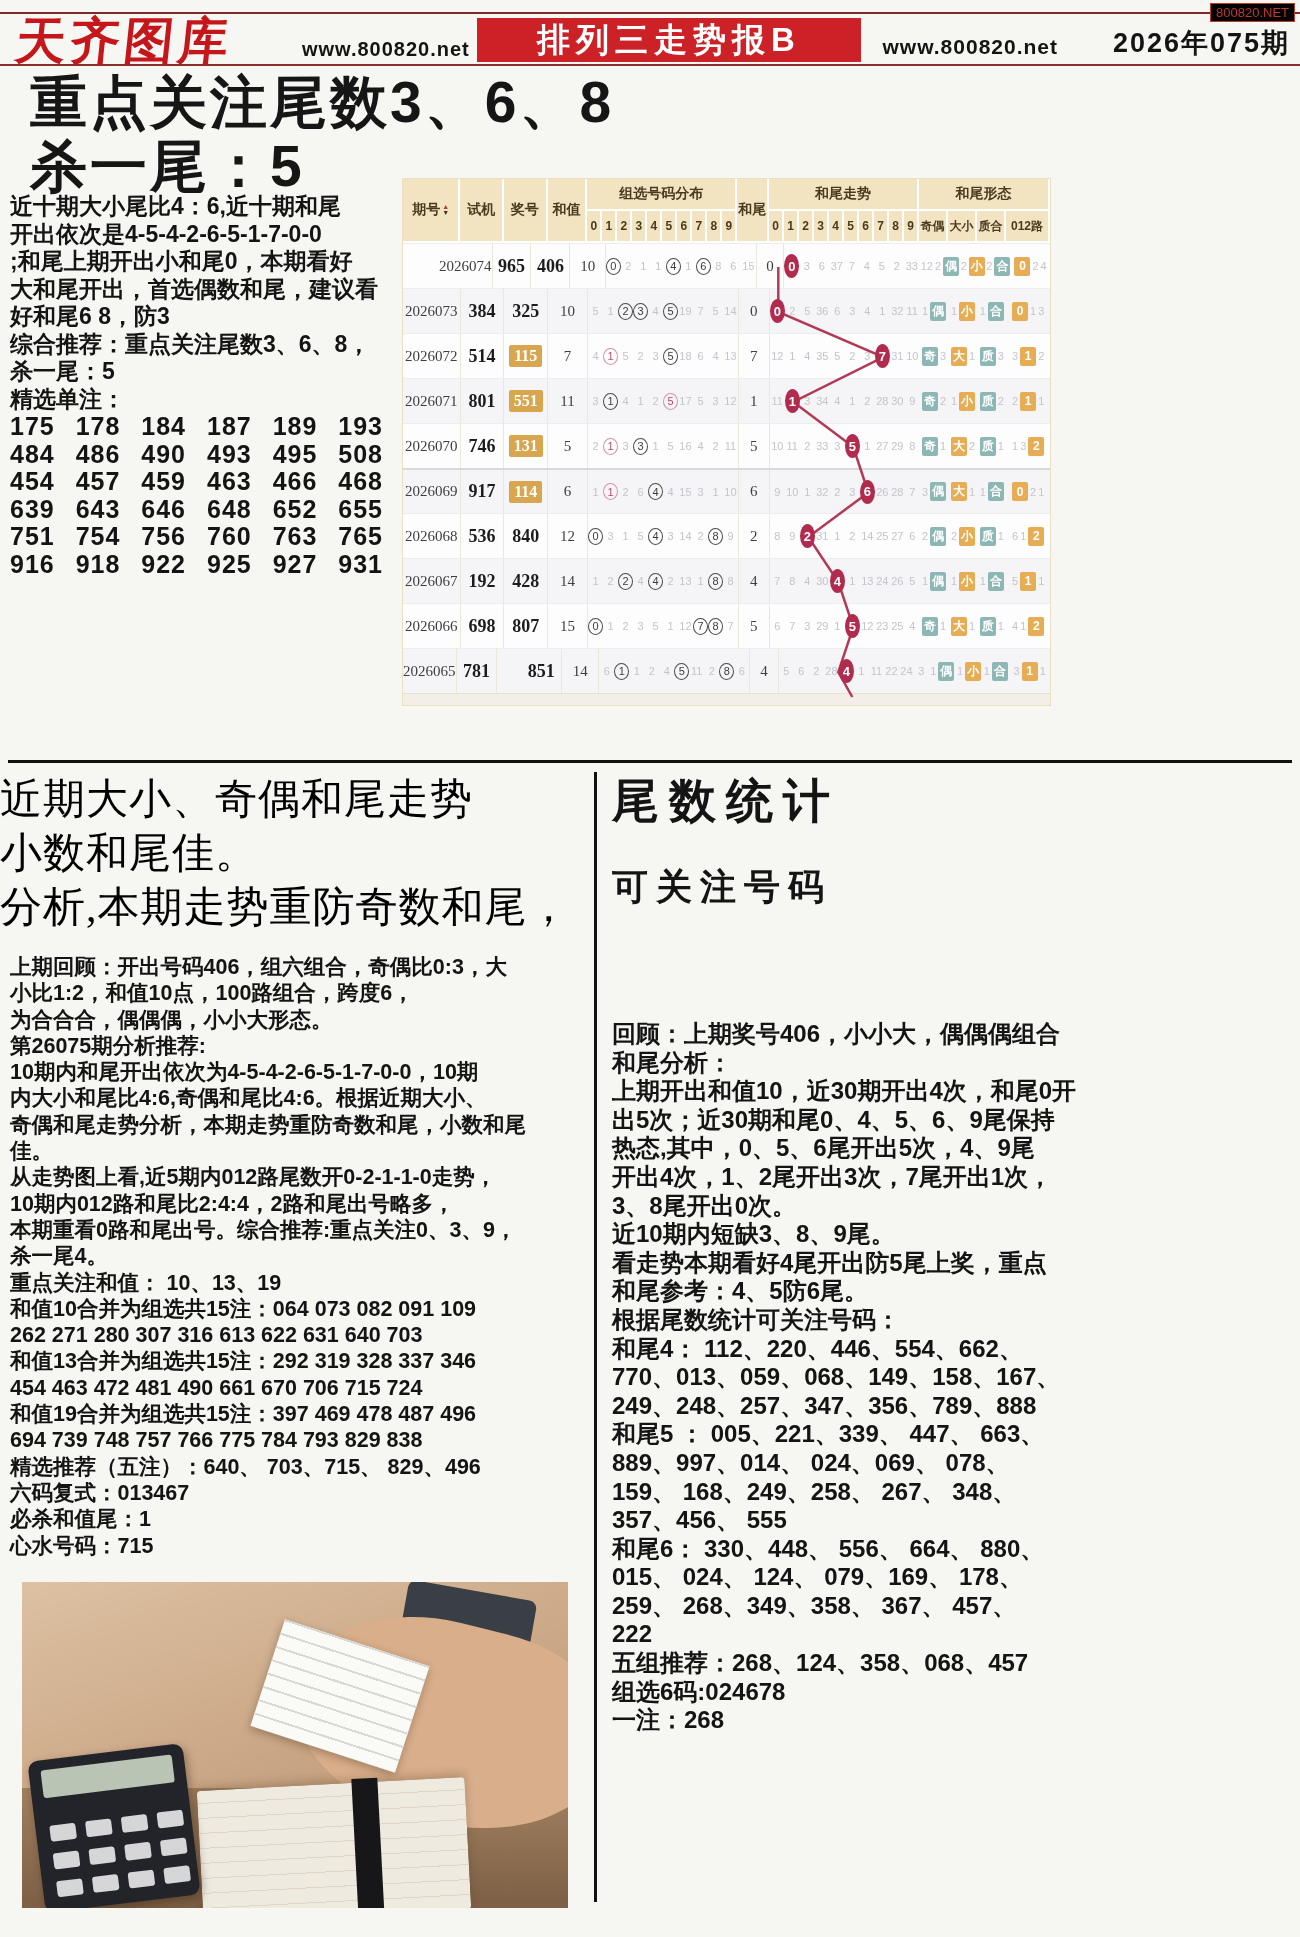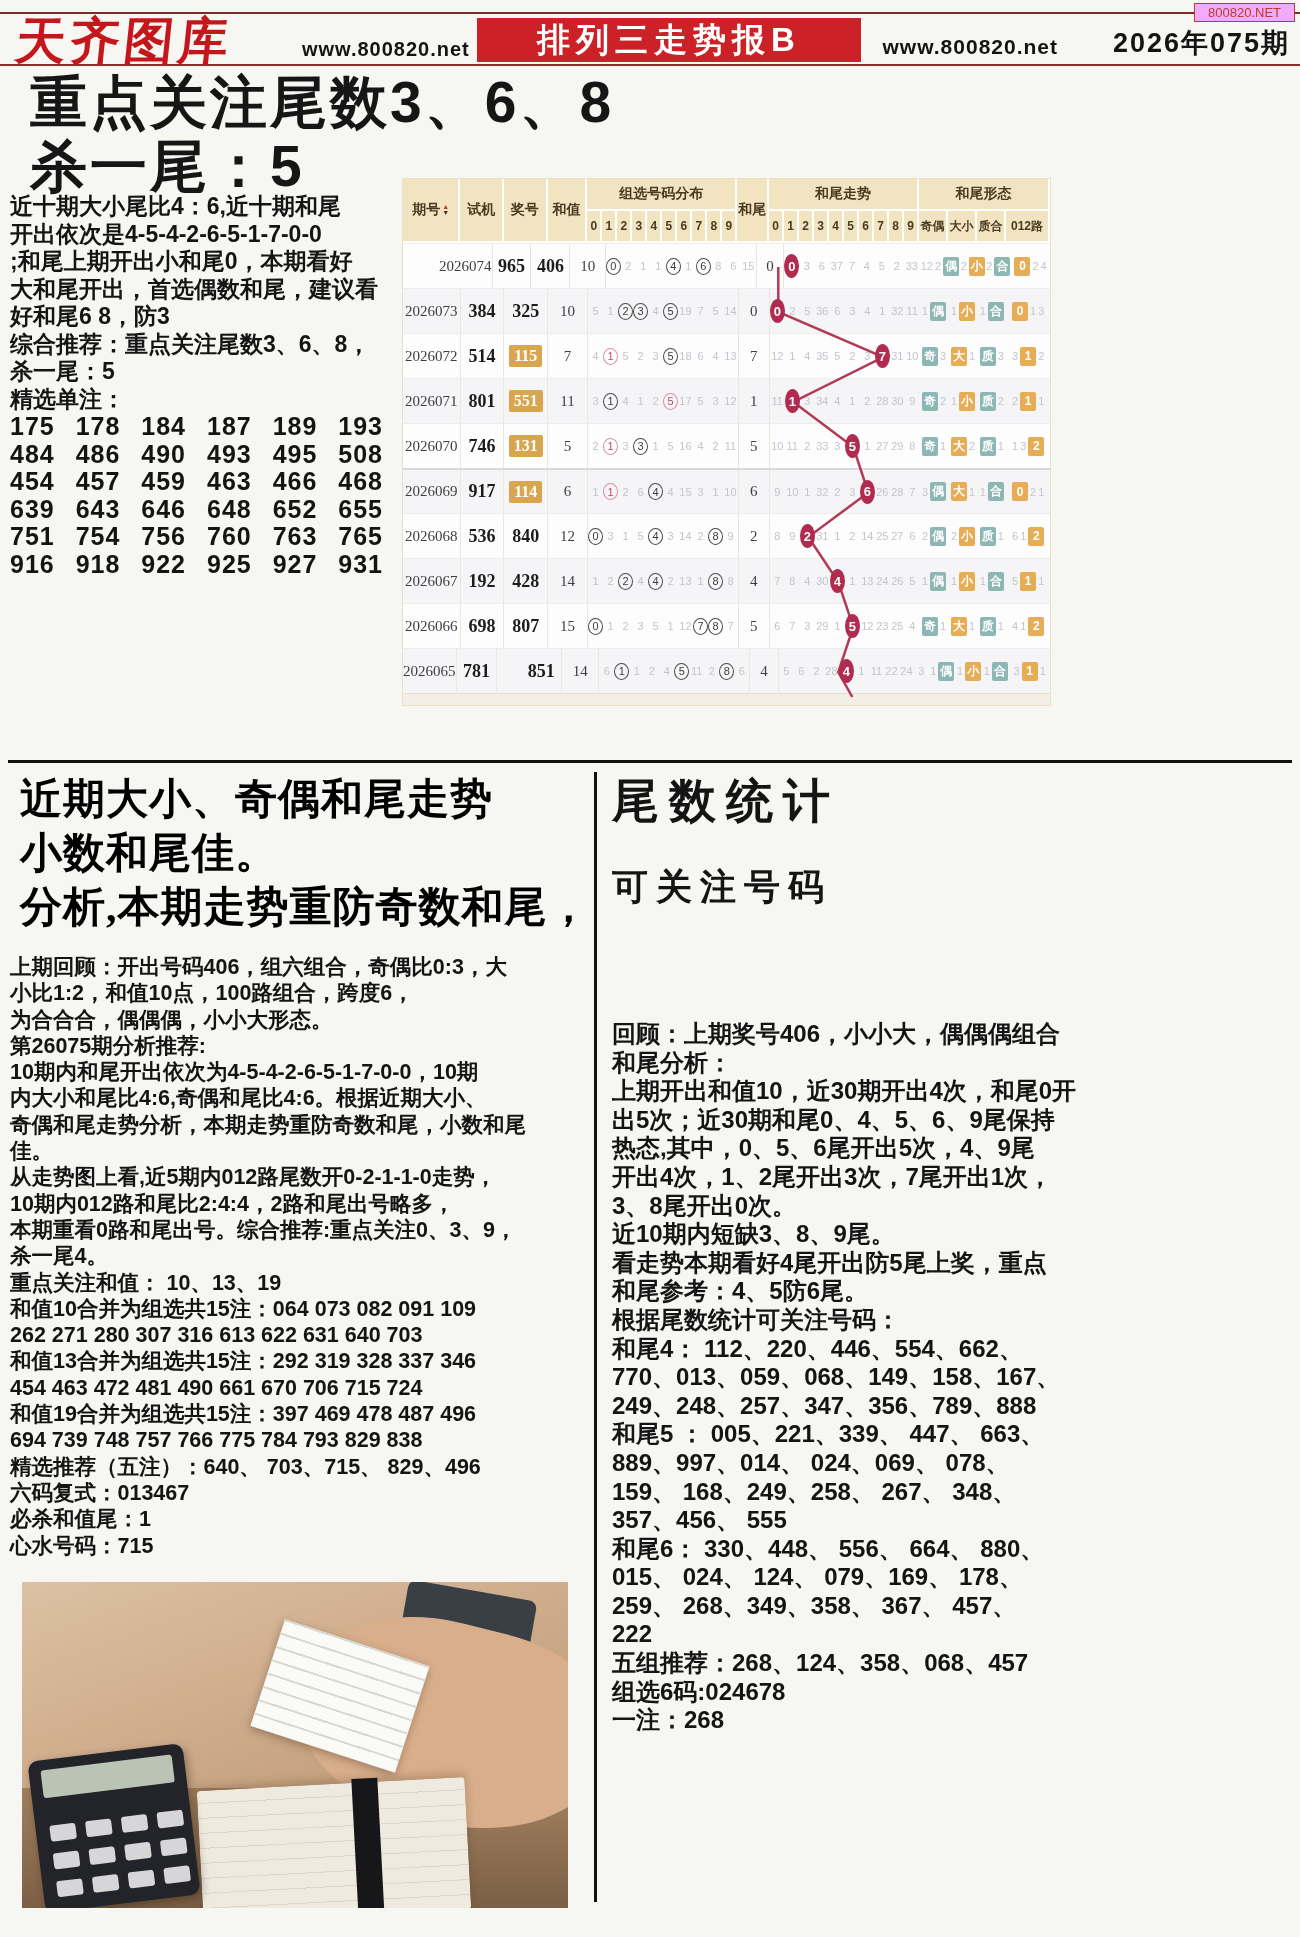--- a/index.html
+++ b/index.html
@@ -1,21 +1,21 @@
 <!DOCTYPE html>
 <html><head>
 <meta charset="utf-8">
 <style>
   html,body{margin:0;padding:0;background:#e9e9e9;}
   .page{position:relative;width:1300px;height:1937px;background:#f6f6f3;overflow:hidden;
         font-family:"Liberation Sans","DejaVu Sans",sans-serif;color:#141414;}
 
   
   .corner{position:absolute;top:3px;right:5px;border:1px solid #c0392b;color:#c0392b;
-          font-size:13px;line-height:17px;padding:0 13px;background:#f0abfc;z-index:6;}
+          font-size:13px;line-height:17px;padding:0 5px;background:#000000;z-index:6;}
   .topline{position:absolute;top:12px;left:0;width:100%;height:2px;background:#7e2b28;}
   .masthead{position:absolute;top:14px;left:0;width:100%;height:50px;border-bottom:2px solid #8a2f2c;}
   .logo{position:absolute;left:16px;top:-6px;font-family:"Liberation Serif","DejaVu Serif",serif;
         font-size:50px;font-weight:900;color:#c5161c;transform:skewX(-6deg);letter-spacing:4px;white-space:nowrap;}
   .site-left{position:absolute;left:302px;bottom:3px;font-size:20px;font-weight:700;letter-spacing:1px;}
   .banner{position:absolute;left:477px;top:4px;width:384px;height:44px;background:#cb2127;color:#fff;
           display:flex;align-items:center;justify-content:center;font-size:33px;font-weight:900;letter-spacing:6px;}
   .site-right{position:absolute;right:242px;bottom:5px;font-size:21px;font-weight:700;letter-spacing:1px;}
   .issue{position:absolute;right:10px;bottom:3px;font-size:27px;font-weight:700;letter-spacing:2px;}
 
@@ -63,22 +63,22 @@
   .badge-o{background:#e7ad55;}
   .shape-box{display:flex;justify-content:center;align-items:center;gap:2px;height:100%;}
   .tt-foot{height:12px;background:#f3efe6;border-top:1px solid #e7e0cf;}
   #trendline{position:absolute;left:0;top:0;z-index:1;pointer-events:none;}
 
   
   .hdivider{position:absolute;left:8px;top:760px;width:1284px;height:3px;background:#111;}
   .vdivider{position:absolute;left:594px;top:772px;width:3px;height:1130px;background:#111;}
 
   
-  .ml-head{position:absolute;left:20px;top:772px;width:578px;font-family:"Liberation Serif","DejaVu Serif",serif;
-           font-size:42px;line-height:54px;color:#000;font-weight:700;letter-spacing:1px;}
+  .ml-head{position:absolute;left:0;top:772px;width:578px;font-family:"Liberation Serif","DejaVu Serif",serif;
+           font-size:42px;line-height:54px;color:#000;font-weight:400;letter-spacing:1px;}
   .ml-body{position:absolute;left:10px;top:954px;width:582px;font-size:21.5px;font-weight:700;line-height:26.3px;}
 
   
   .rc{position:absolute;left:612px;top:770px;width:682px;}
   .rc-title{font-size:47px;font-weight:900;letter-spacing:10px;}
   .rc-sub{font-size:36px;font-weight:700;letter-spacing:8px;margin-top:30px;}
   .rc-body{margin-top:108px;font-size:24px;font-weight:700;line-height:28.6px;}
 
   
   .photo{position:absolute;left:22px;top:1582px;width:546px;height:326px;overflow:hidden;

